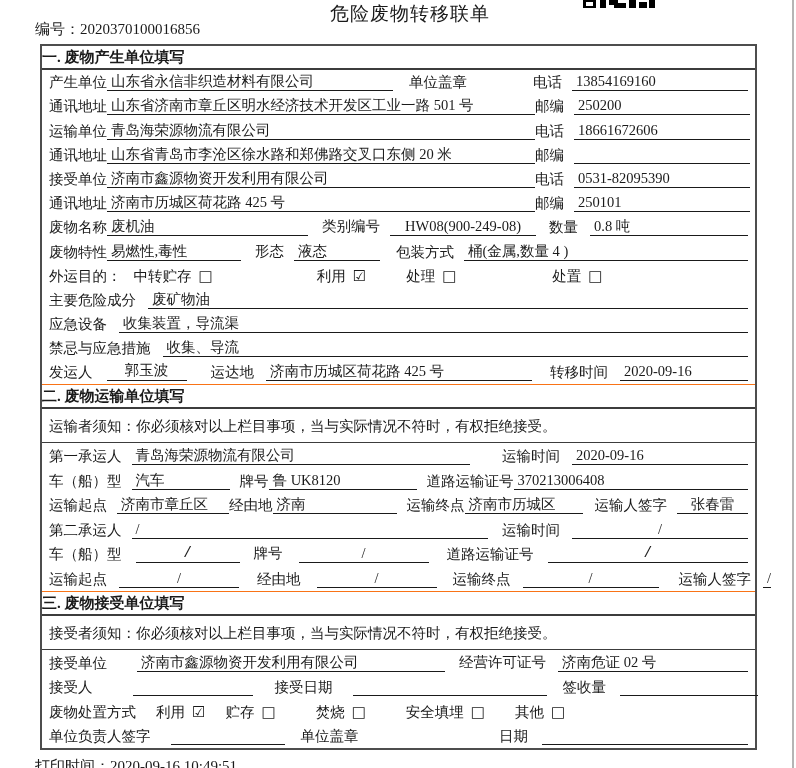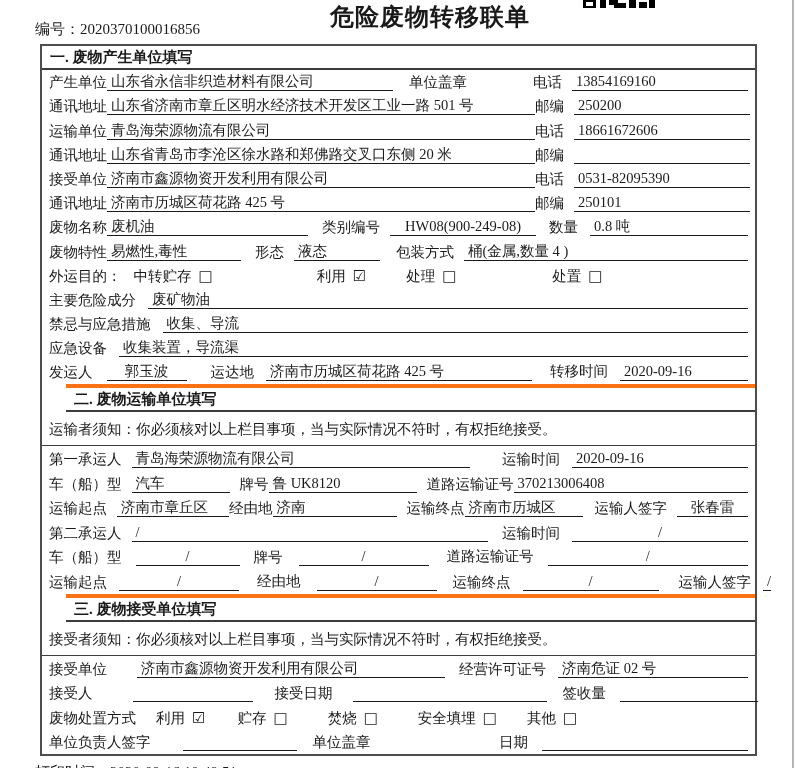--- a/index.html
+++ b/index.html
@@ -2,41 +2,41 @@
 <html><head>
 <meta charset="utf-8">
 <style>
   html,body{margin:0;padding:0;}
   body{
     width:796px;height:768px;background:#ffffff;position:relative;overflow:hidden;
     font-family:"Liberation Serif","DejaVu Serif",serif;color:#1a1a1a;
   }
   .hdr{position:relative;height:44px;}
   .serial{position:absolute;left:35px;top:20px;font-size:15px;white-space:nowrap;}
-  .doc-title{position:absolute;left:330px;top:1px;font-size:24px;font-weight:bold;letter-spacing:1px;white-space:nowrap;}
+  .doc-title{position:absolute;left:330px;top:1px;font-size:19px;font-weight:normal;letter-spacing:1px;white-space:nowrap;}
   .qr{position:absolute;left:583px;top:0;}
   .edge-line{position:absolute;left:792px;top:0;width:2px;height:768px;background:#b5b5b5;}
 
   .form{margin-left:40px;width:717px;border:2px solid #4d4d4d;box-sizing:border-box;background:#fff;}
-  .sec-title{height:22px;line-height:22px;font-weight:bold;font-size:15px;padding-left:8px;border-bottom:2px solid #3c3c3c;}
-  .sec.mid .sec-title{border-top:4px solid #f97316;margin-left:24px;}
+  .sec-title{height:22px;line-height:22px;font-weight:bold;font-size:15px;padding-left:0;border-bottom:2px solid #3c3c3c;}
+  .sec.mid .sec-title{border-top:1px solid #f97316;}
   .r{display:flex;align-items:flex-end;height:24.2px;padding:0 7px 3px 7px;font-size:14.5px;line-height:18px;box-sizing:border-box;}
   .sec2 .r{height:24.6px;}
   .sec3 .r{height:24.5px;}
   .notice{height:34px !important;align-items:center;border-bottom:1.5px solid #3c3c3c;padding-bottom:0 !important;}
   .lbl{white-space:nowrap;flex:none;}
   .fld{border-bottom:1.4px solid #1a1a1a;padding:0 4px;white-space:nowrap;overflow:hidden;flex:none;min-height:18px;}
   .grow{flex:1 1 auto;}
   .c{text-align:center;}
   .ml-a{margin-left:auto;}
   .mk{margin-left:7px;font-size:15px;font-family:"DejaVu Sans",sans-serif;}
   .gap8{}  .gap10{margin-left:10px;}  .gap12{margin-left:12px;}
-  .gap14{margin-left:14px;} .gap16{margin-left:16px;} .gap18{margin-left:18px;font-family:Liberation Mono, monospace;}
+  .gap14{margin-left:14px;font-family:Liberation Mono, monospace;} .gap16{margin-left:16px;} .gap18{margin-left:18px;}
   .gap20{margin-left:20px;} .gap22{margin-left:22px;} .gap24{margin-left:24px;}
-  .gap28{margin-left:32px;font-family:Liberation Serif, serif;} .gap30{margin-left:30px;} .gap40{margin-left:40px;}
+  .gap28{margin-left:20px;font-family:Liberation Serif, serif;} .gap30{margin-left:30px;} .gap40{margin-left:40px;}
   .w-prod{width:278px;}  .w-main{width:420px;}  .w-tel{width:168px;}
   .foot{margin:7px 0 0 35px;font-size:15px;white-space:nowrap;}
 </style>
 </head>
 <body>
 
 <div class="hdr">
   <span class="serial"><span>编号：</span><span>2020370100016856</span></span>
   <div class="doc-title">危险废物转移联单</div>
   <svg class="qr" width="72" height="9">
@@ -128,27 +128,27 @@
       <span class="lbl" style="margin-left:96px">处置</span>
         <span class="mk">□</span>
     </div>
 
     <div class="r">
       <span class="lbl">主要危险成分</span>
       <span class="fld grow gap12">废矿物油</span>
     </div>
 
     <div class="r">
+      <span class="lbl">应急设备</span>
+      <span class="fld grow gap12">收集装置，导流渠</span>
+    </div>
+
+    <div class="r">
       <span class="lbl">禁忌与应急措施</span>
       <span class="fld grow gap12">收集、导流</span>
-    </div>
-
-    <div class="r">
-      <span class="lbl">应急设备</span>
-      <span class="fld grow gap12">收集装置，导流渠</span>
     </div>
 
     <div class="r">
       <span class="lbl">发运人</span>
       <span class="fld gap14 c" style="width:72px">郭玉波</span>
       <span class="lbl gap24">运达地</span>
       <span class="fld gap12" style="width:258px">济南市历城区荷花路 425 号</span>
       <span class="lbl gap18">转移时间</span>
       <span class="fld grow gap12">2020-09-16</span>
     </div>

